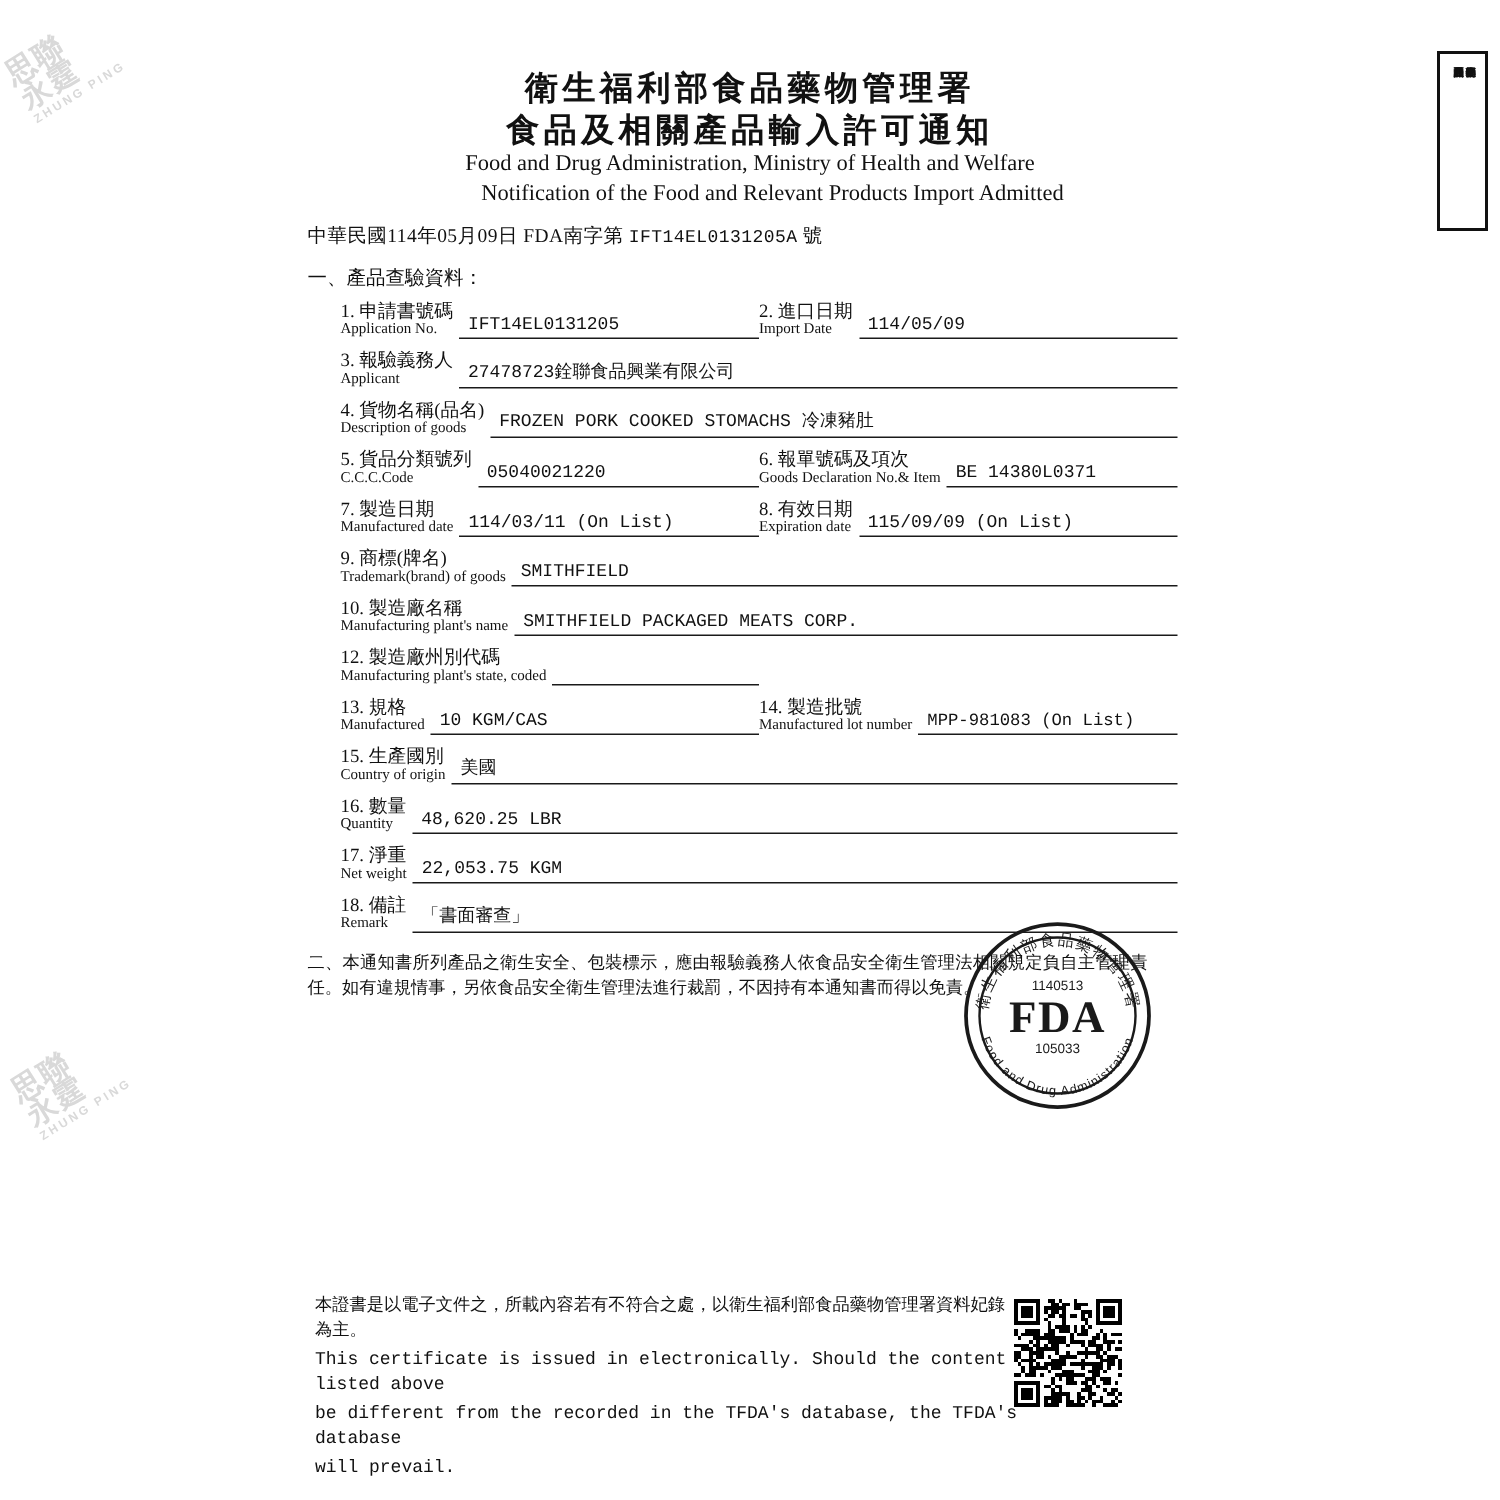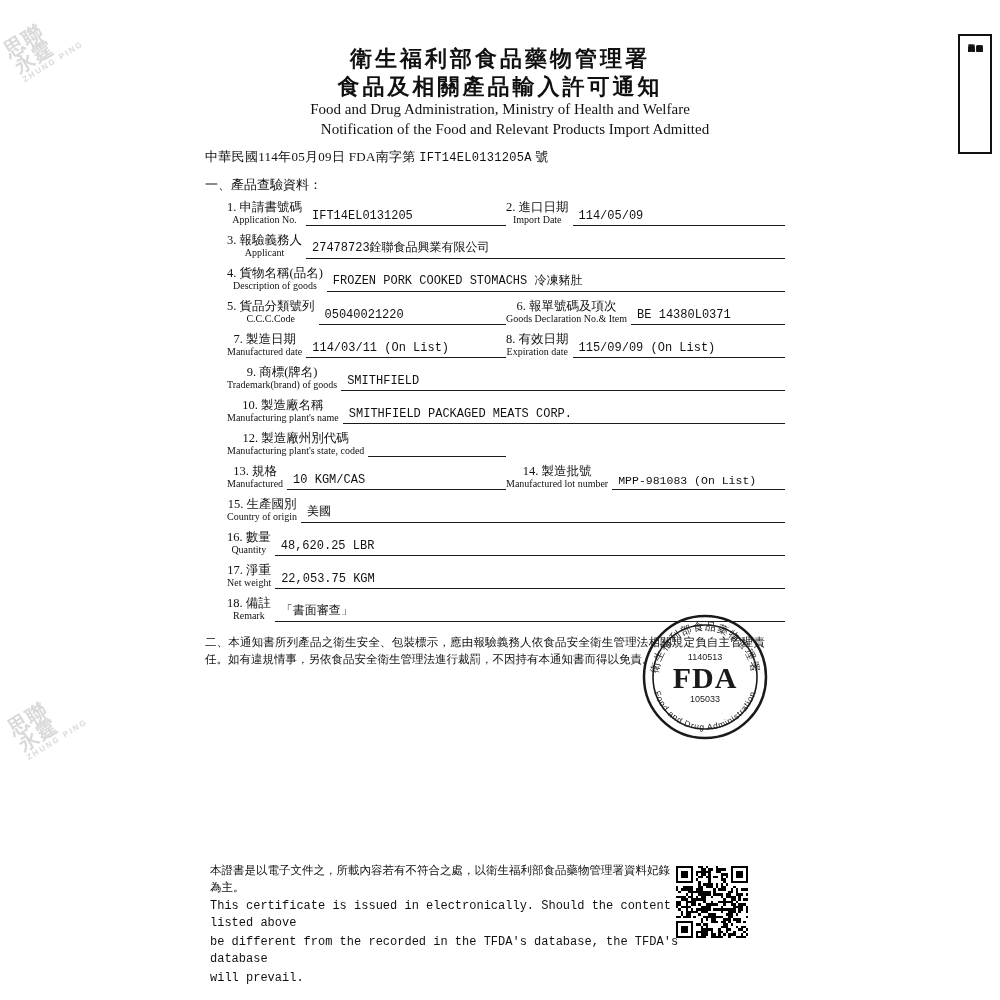--- a/index.html
+++ b/index.html
@@ -68,21 +68,20 @@
 
   .row { display:flex; width:558px; margin-bottom:7px; }
   .cell { position:relative; }
   .cell.half { width:279px; }
   .cell.full { width:558px; }
 
   .labels {
     display:inline-block;
     vertical-align:bottom;
     white-space:nowrap;
-    text-align:center;
   }
   .lab-cn { font-size:12.5px; line-height:14px; display:block; }
   .lab-en { font-size:10px; line-height:12px; display:block; color:#111; }
 
   .fieldline {
     border-bottom:1px solid #1a1a1a;
     flex:1 1 auto;
     min-width:10px;
     position:relative;
     margin-left:4px;

